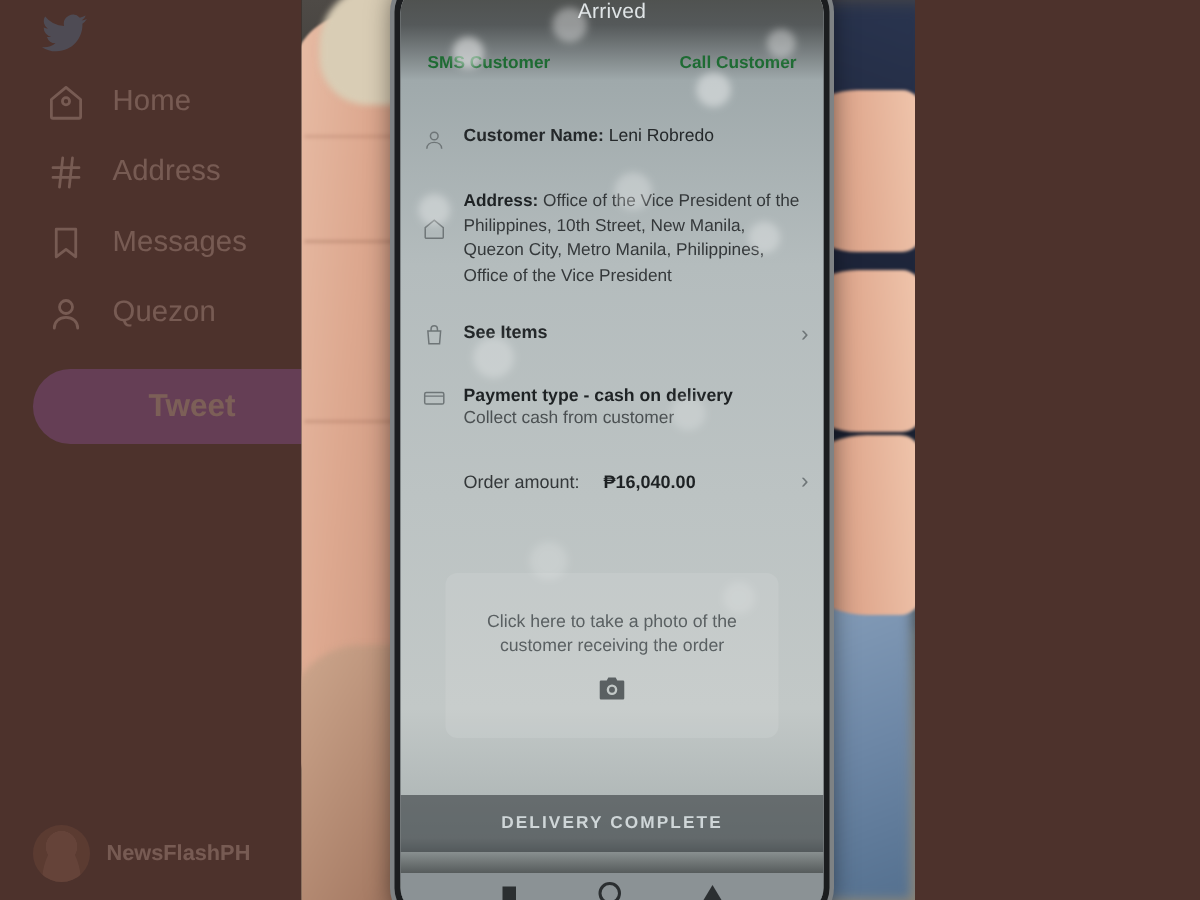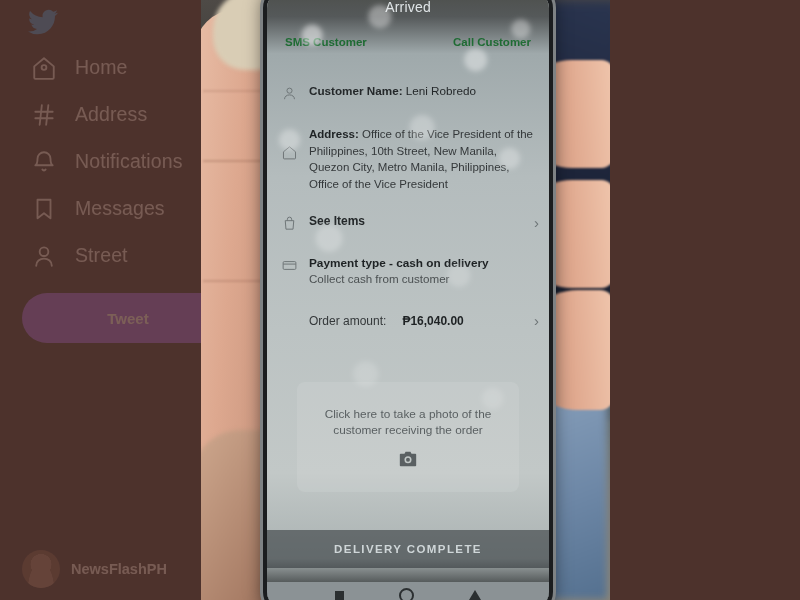--- a/index.html
+++ b/index.html
@@ -83,21 +83,21 @@
     white-space: nowrap;
   }
 
   .tweet-btn {
     margin-top: 14px;
     width: 212px;
     height: 50px;
     border-radius: 9999px;
     background: #8b5cf6;
     color: #fff;
-    font-size: 15px;
+    font-size: 21px;
     font-weight: bold;
     display: flex;
     align-items: center;
     justify-content: center;
     border: none;
     cursor: pointer;
     font-family: "Liberation Sans", sans-serif;
   }
 
   .account-box {
@@ -537,49 +537,40 @@
 
       <div class="nav-item">
         <span class="nav-ico">
           <svg viewBox="0 0 24 24">
               <path d="M4 9h16M4 15h16M10 3L8 21M16 3l-2 18"></path>
             </svg>
         </span>
         <span class="nav-label">Address</span>
       </div>
 
-      <div class="nav-item">
-        <span class="nav-ico">
-          <svg viewBox="0 0 24 24">
-              <path d="M12 3a6 6 0 00-6 6c0 5-2 6-2 6h16s-2-1-2-6a6 6 0 00-6-6z"></path>
-              <path d="M10.5 19a1.8 1.8 0 003 0"></path>
-            </svg>
-        </span>
-        <span class="nav-label">Notifications</span>
-      </div>
 
 
       <div class="nav-item">
         <span class="nav-ico">
           <svg viewBox="0 0 24 24">
               <path d="M6 3.5h12v17l-6-4.6-6 4.6z"></path>
             </svg>
         </span>
         <span class="nav-label">Messages</span>
       </div>
 
 
       <div class="nav-item">
         <span class="nav-ico">
           <svg viewBox="0 0 24 24">
               <circle cx="12" cy="8" r="4"></circle>
               <path d="M4.8 21c0-4 3.2-6.6 7.2-6.6s7.2 2.6 7.2 6.6"></path>
             </svg>
         </span>
-        <span class="nav-label">Street</span>
+        <span class="nav-label">Quezon</span>
       </div>
 
 
       <button class="tweet-btn">Tweet</button>
 
       <div class="account-box">
         <div class="account-avatar"></div>
         <div class="account-name">NewsFlashPH</div>
       </div>
     </nav>

